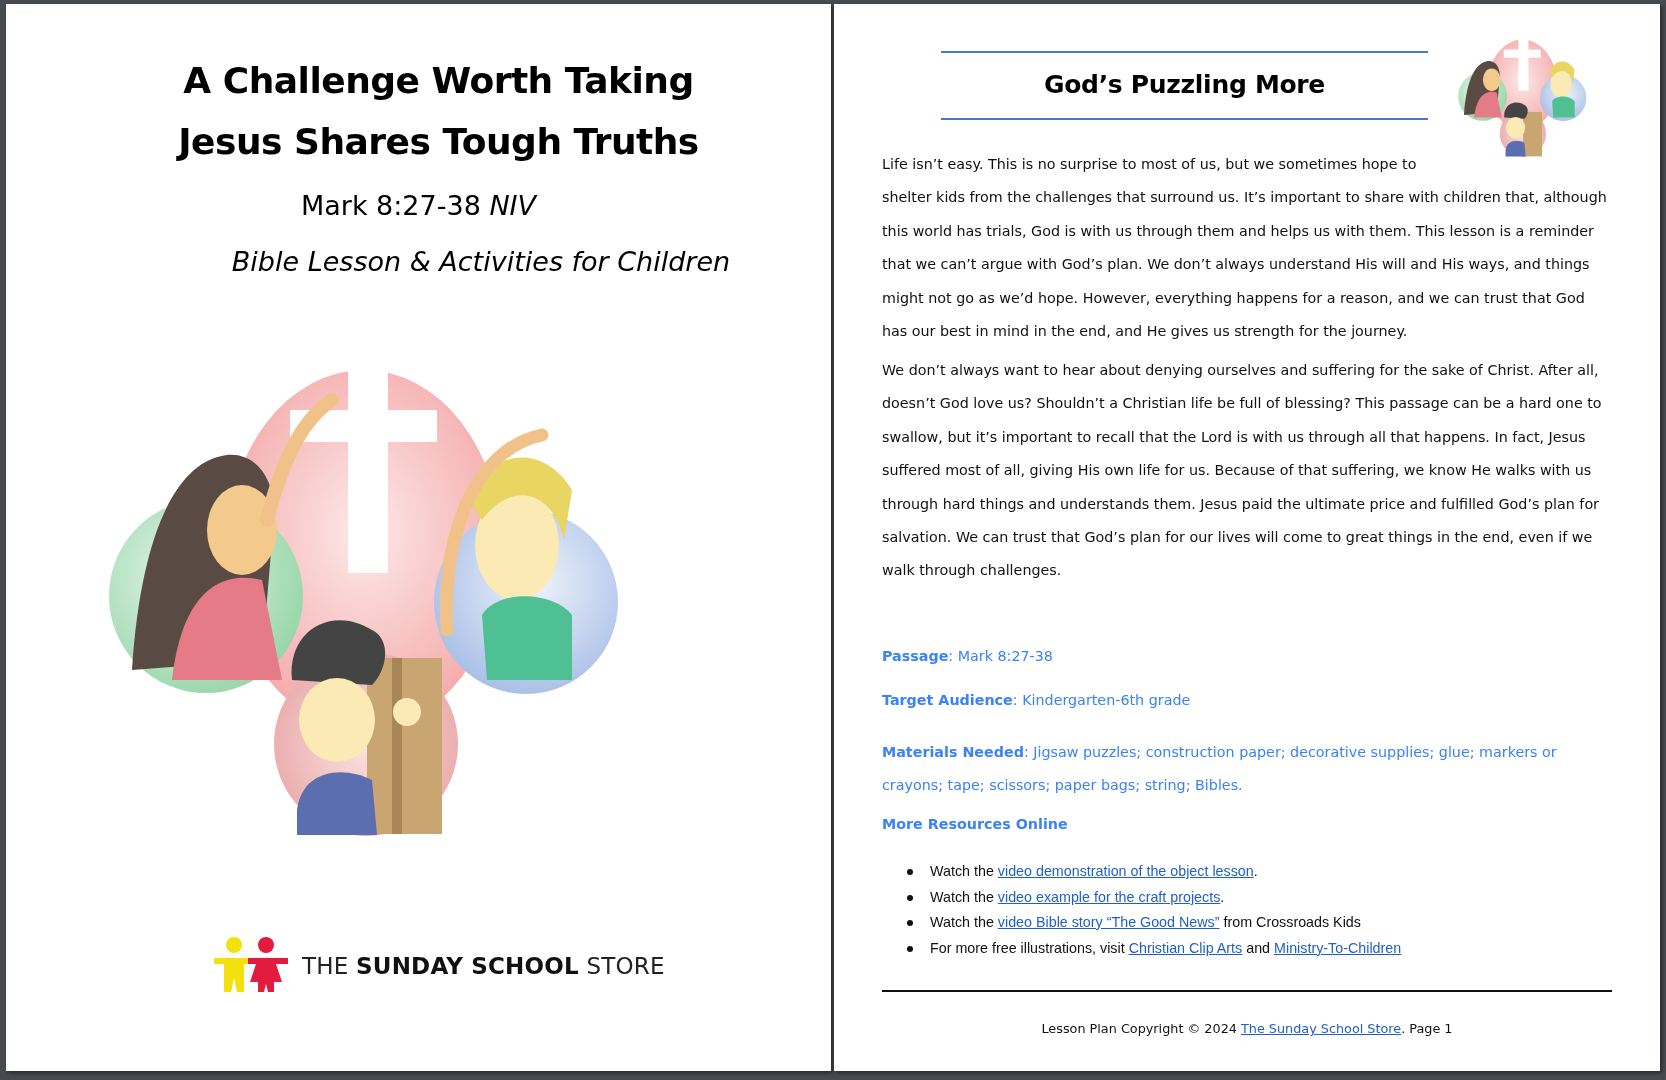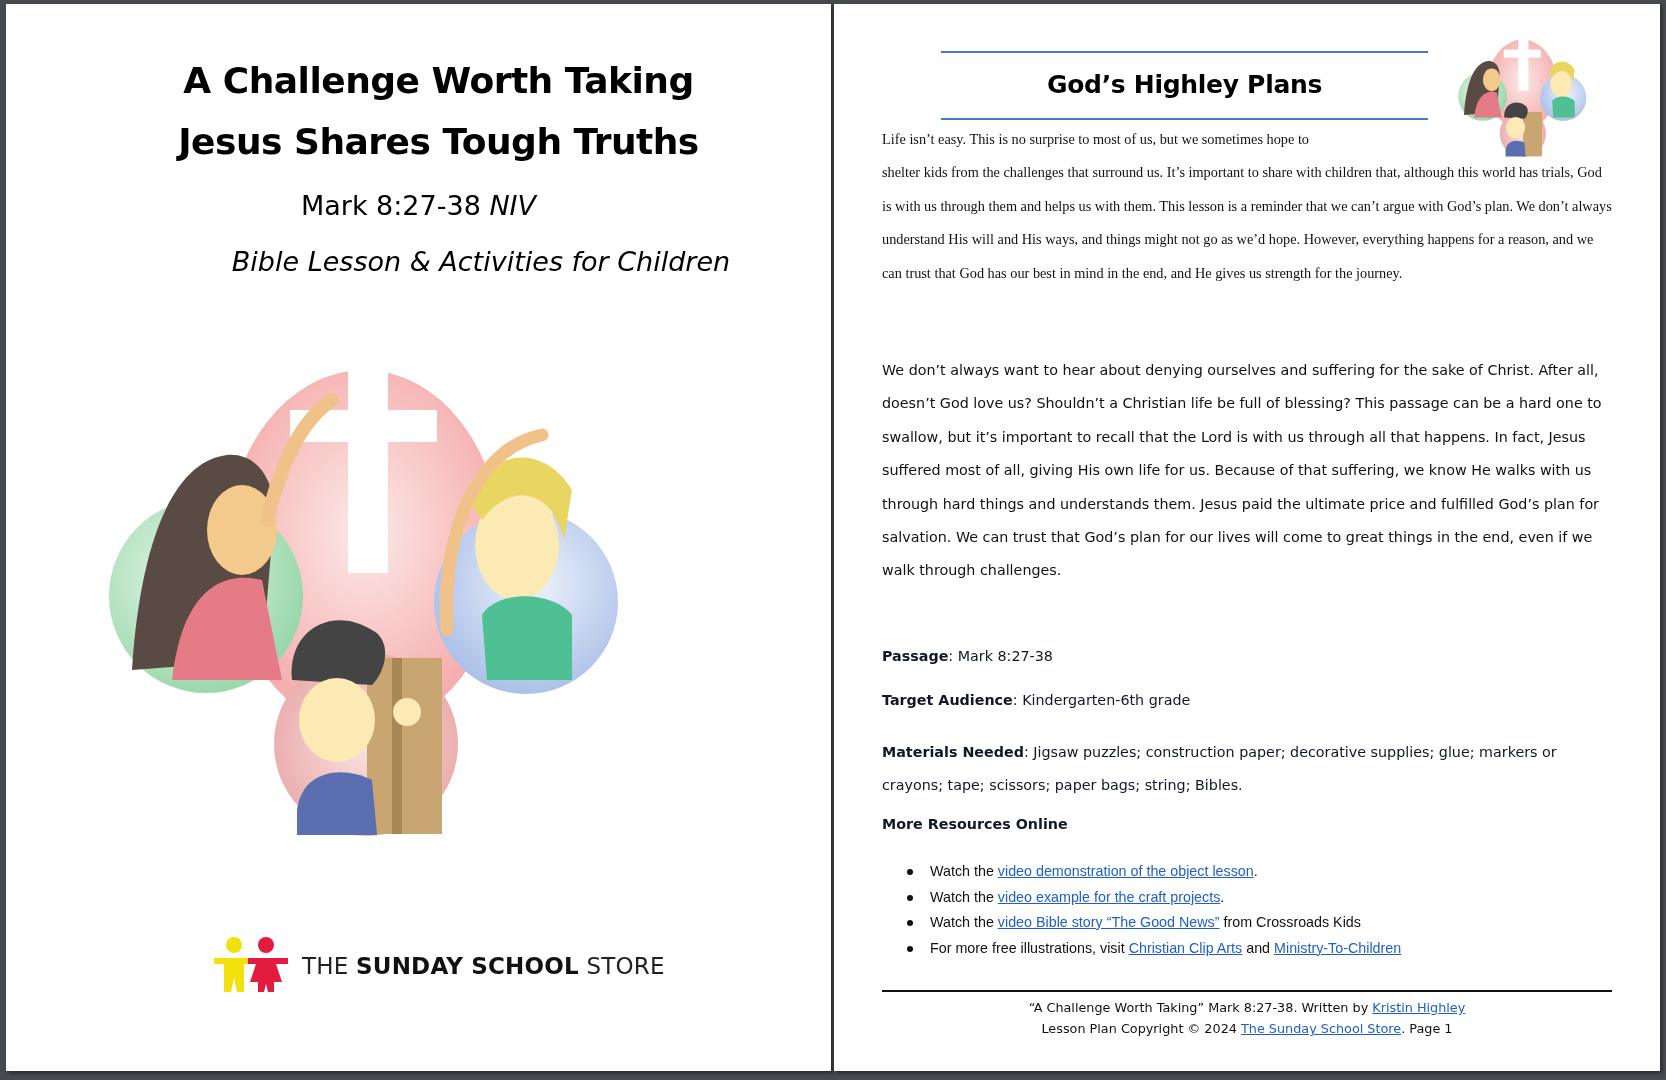--- a/index.html
+++ b/index.html
@@ -58,26 +58,26 @@
   .heading {
     position:absolute; left:107px; width:487px; top:66px;
     text-align:center; font-family:"DejaVu Sans", sans-serif;
     font-weight:bold; font-size:25px; color:#000; letter-spacing:-0.3px;
   }
   .body-text {
     position:absolute; left:48px; width:730px;
     font-family:"DejaVu Sans", sans-serif; font-size:14.3px;
     line-height:33.4px; color:#111;
   }
-  #para1 { top:119px;font-family:Liberation Serif, serif; }
+  #para1 { top:144px; }
   #para1 .l1 { display:block; width:540px; }
   #para2 { top:350px; }
   .meta {
     position:absolute; left:48px; width:730px;
-    font-family:"DejaVu Sans", sans-serif; font-size:14.3px; color:#0f172a;
+    font-family:"DejaVu Sans", sans-serif; font-size:14.3px; color:#3b82f6;
   }
   .meta b { font-weight:bold; }
   #meta-passage { top:644px; }
   #meta-audience { top:688px; }
   #meta-materials { top:732px; line-height:33.4px; }
   #meta-resources { top:812px; font-weight:bold; }
   .res-list {
     position:absolute; left:48px; top:855px; width:730px;
     margin:0; padding:0; list-style:none;
     font-family:Liberation Sans, sans-serif; font-size:14.3px; color:#111;
@@ -165,21 +165,21 @@
     <span class="logo-text">
       <span>THE</span>
       <b>SUNDAY SCHOOL</b>
       <span>STORE</span>
     </span>
   </div>
 </div>
 
 <div class="page" id="page-right">
   <div class="rule-blue" id="rule-top"></div>
-  <div class="heading">God’s Highley Plans</div>
+  <div class="heading">God’s Puzzling More</div>
   <div class="rule-blue" id="rule-bot"></div>
 
   <div class="body-text" id="para1">
     <span class="l1">Life isn’t easy. This is no surprise to most of us, but we sometimes hope to</span>
     <span>shelter kids from the challenges that surround us. It’s important to share with children that, although this world has trials, God is with us through them and helps us with them. This lesson is a reminder that we can’t argue with God’s plan. We don’t always understand His will and His ways, and things might not go as we’d hope. However, everything happens for a reason, and we can trust that God has our best in mind in the end, and He gives us strength for the journey.</span>
   </div>
   <div class="body-text" id="para2"> We don’t always want to hear about denying ourselves and suffering for the sake of Christ. After all, doesn’t God love us? Shouldn’t a Christian life be full of blessing? This passage can be a hard one to swallow, but it’s important to recall that the Lord is with us through all that happens. In fact, Jesus suffered most of all, giving His own life for us. Because of that suffering, we know He walks with us through hard things and understands them. Jesus paid the ultimate price and fulfilled God’s plan for salvation. We can trust that God’s plan for our lives will come to great things in the end, even if we walk through challenges.</div>
 
   <div class="meta" id="meta-passage">
     <b>Passage</b><span>: Mark 8:27-38</span>
@@ -201,23 +201,20 @@
     </li>
     <li>
       <span>Watch the </span><a class="lnk" href="#">video Bible story “The Good News”</a><span> from Crossroads Kids</span>
     </li>
     <li>
       <span>For more free illustrations, visit </span><a class="lnk" href="#">Christian Clip Arts</a><span> and </span><a class="lnk" href="#">Ministry-To-Children</a>
     </li>
   </ul>
 
   <div class="rule-black"></div>
-  <div class="footer" id="foot1">
-    <span>“A Challenge Worth Taking” Mark 8:27-38.  Written by </span><a class="lnk" href="#">Kristin Highley</a>
-  </div>
   <div class="footer" id="foot2">
     <span>Lesson Plan Copyright © 2024 </span><a class="lnk" href="#">The Sunday School Store</a><span>. Page 1</span>
   </div>
 </div>
 
 <div class="illus" id="illus-small">
   <svg viewBox="0 0 640 580">
     <ellipse cx="262" cy="210" rx="138" ry="180" fill="url(#gPink)"></ellipse>
     <rect x="246" y="28" width="40" height="205" fill="#ffffff"></rect>
     <rect x="188" y="70" width="147" height="32" fill="#ffffff"></rect>

